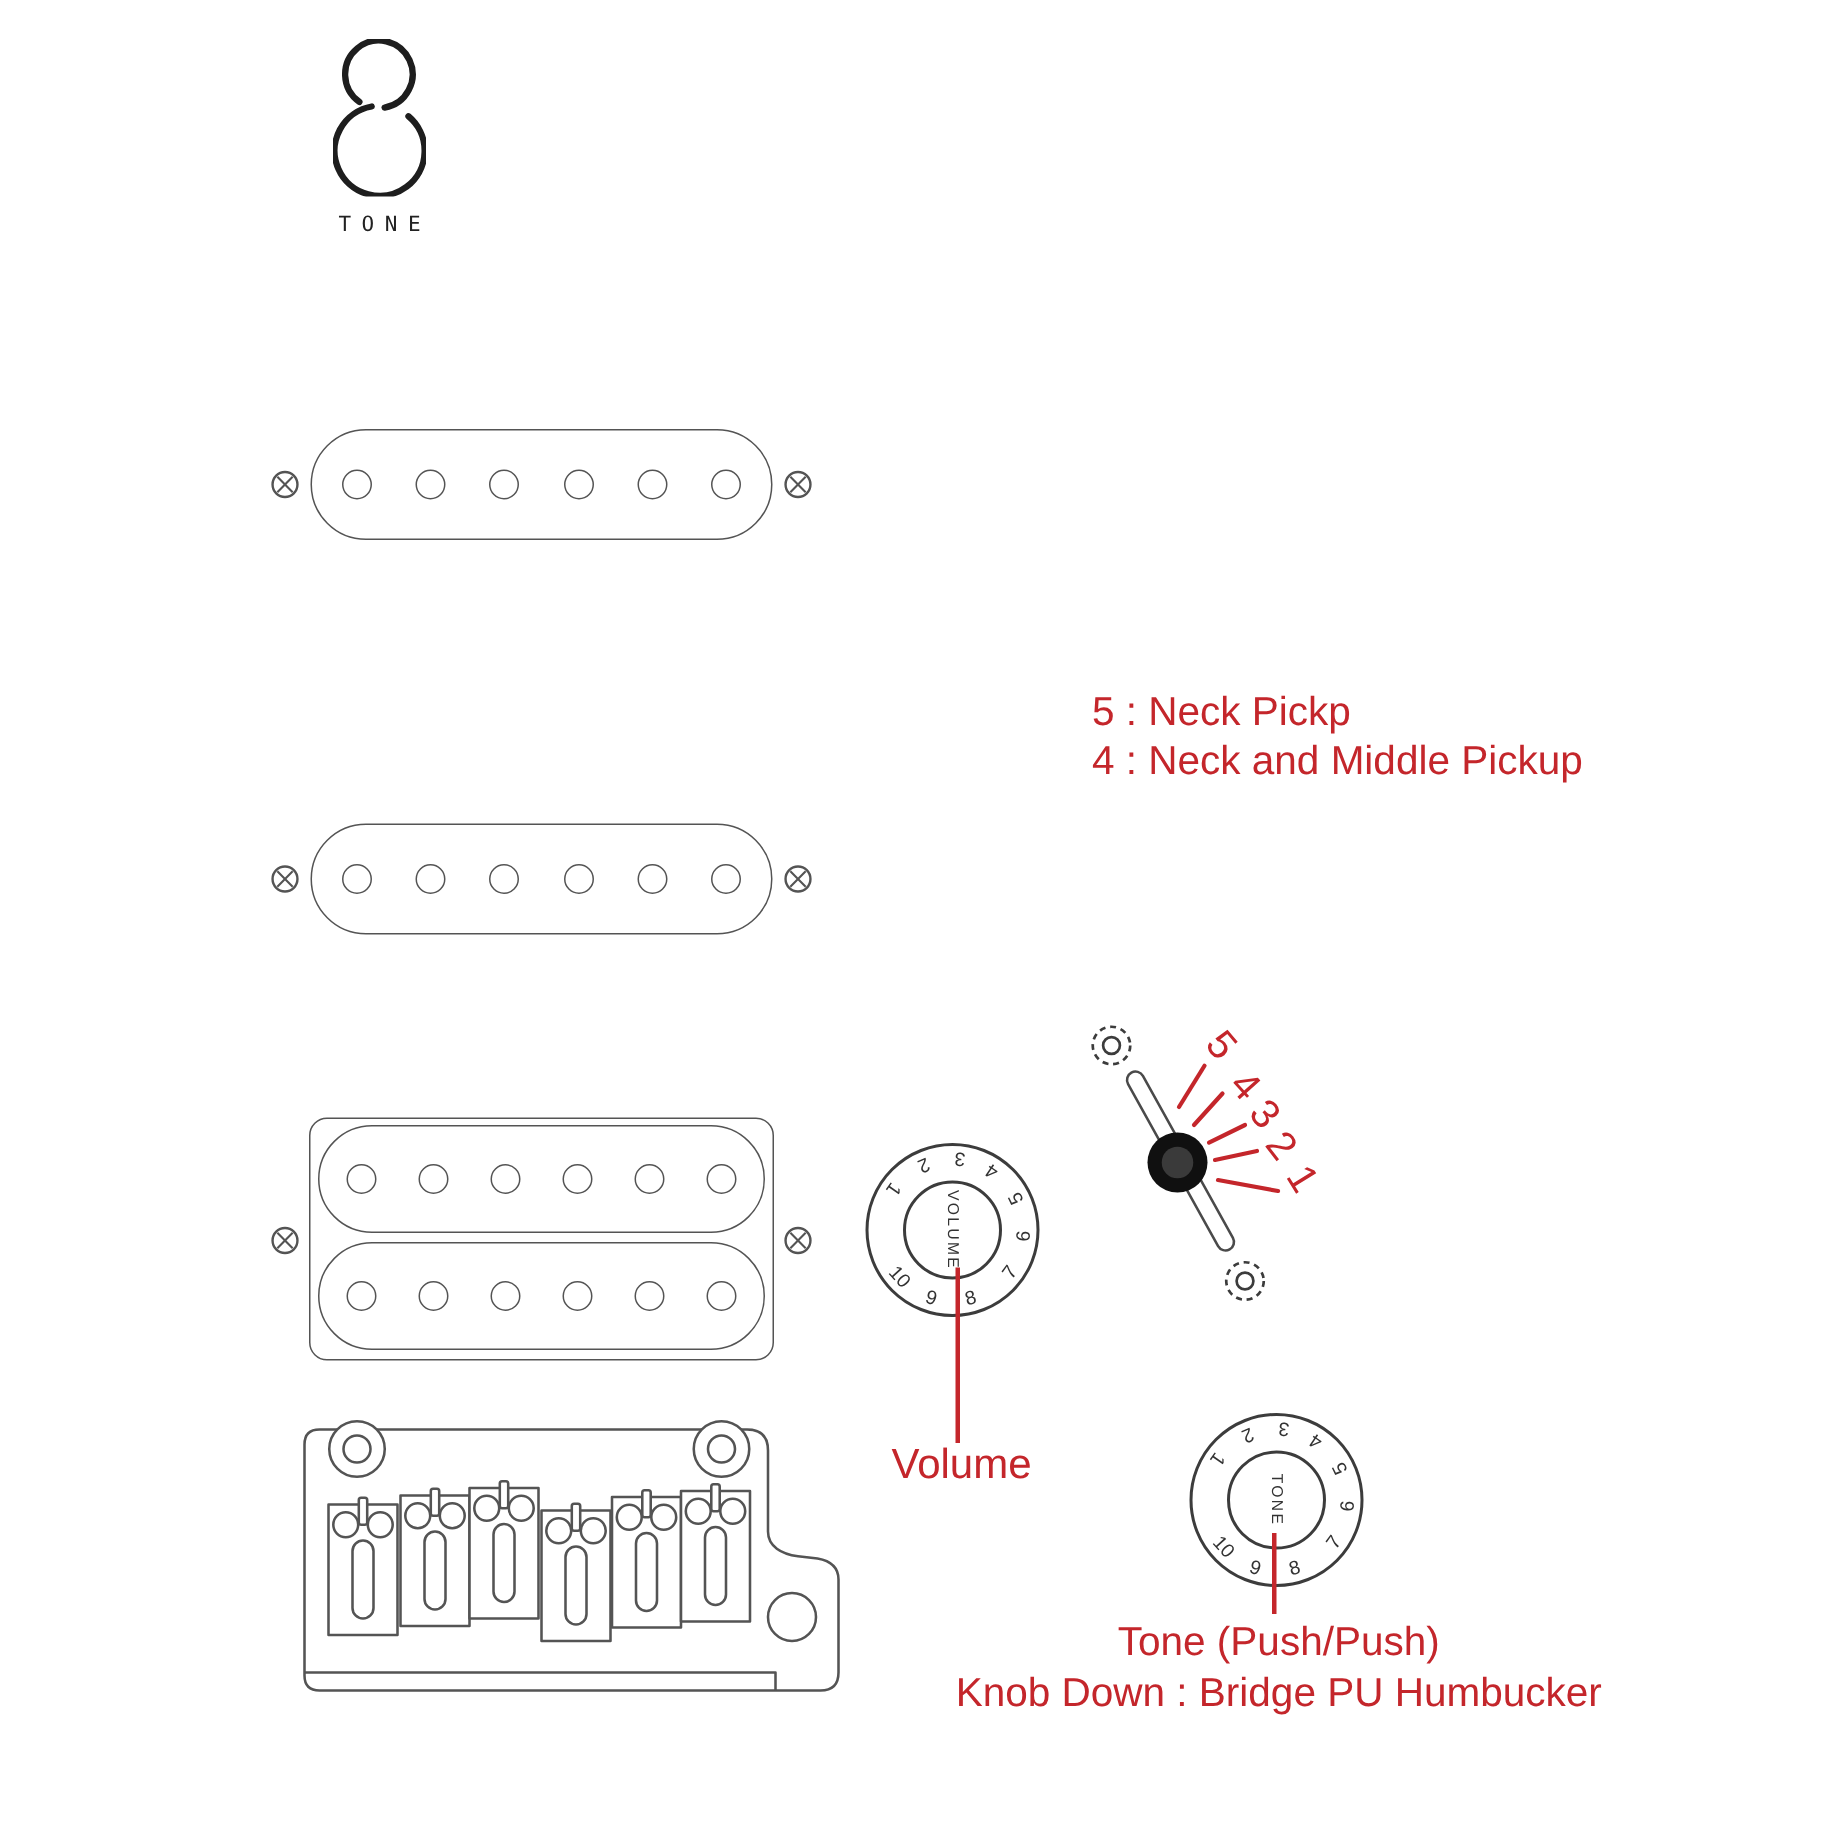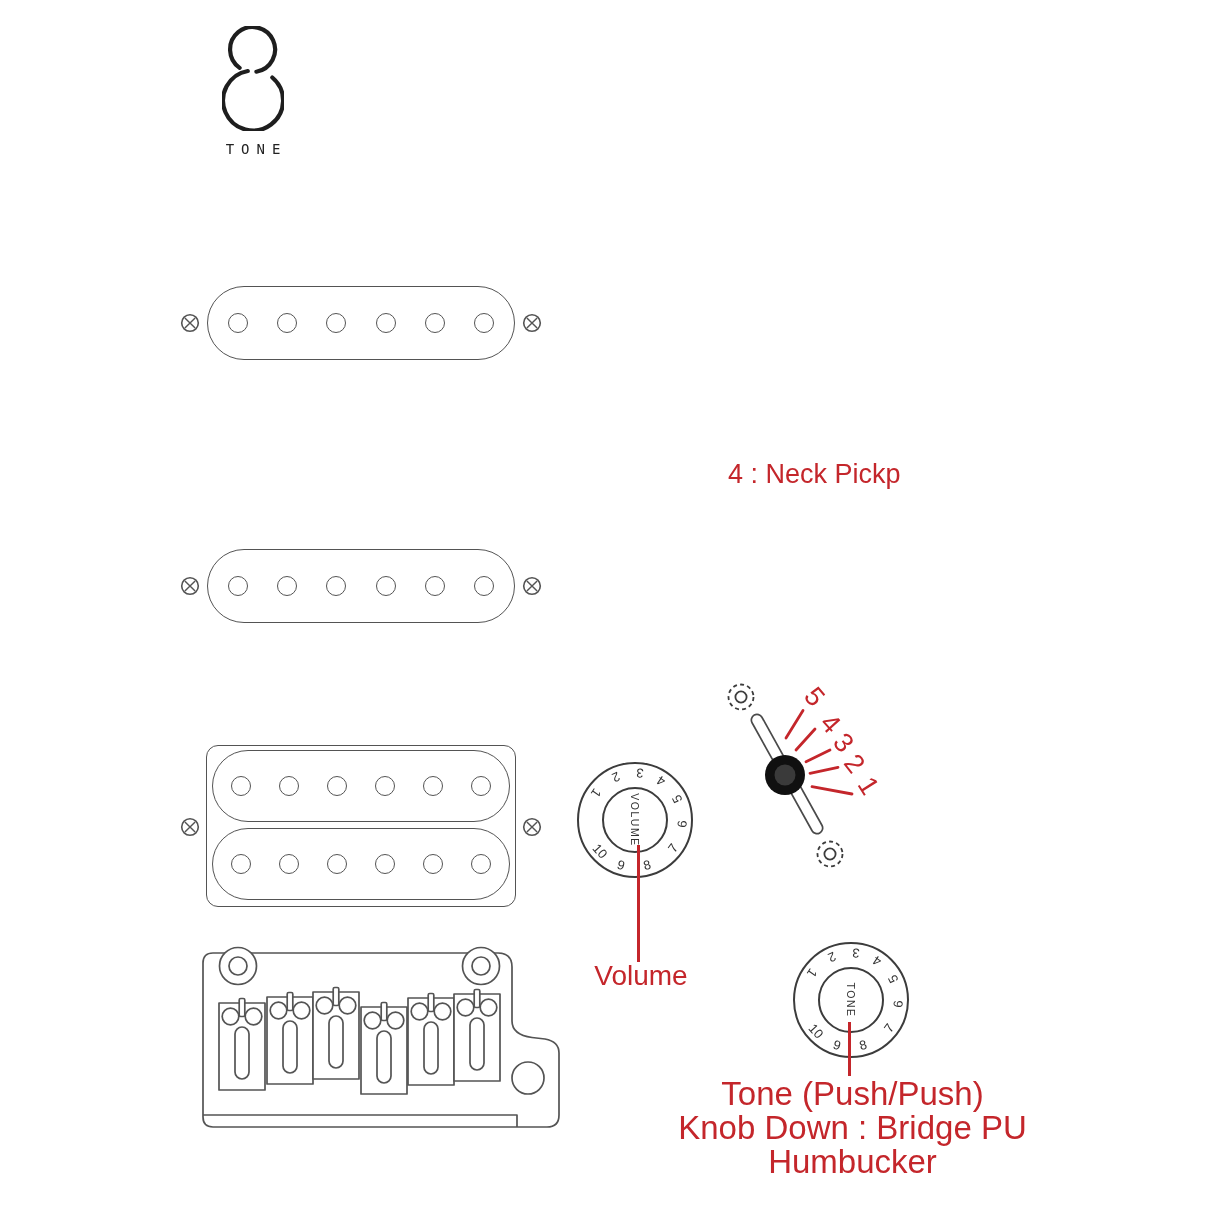--- a/index.html
+++ b/index.html
@@ -45,21 +45,21 @@
     font-size:10.5px;letter-spacing:1.5px;color:#333;white-space:nowrap;}
   .knob-num{position:absolute;font-size:13px;color:#333;white-space:nowrap;}
   
   .switch{position:absolute;left:700px;top:655px;width:235px;height:250px;}
   .switch svg{position:absolute;left:0;top:0;}
   .sw-num{position:absolute;color:var(--red);font-size:27px;}
   
   .vline{position:absolute;width:3px;background:var(--red);}
   .callout{position:absolute;color:var(--red);text-align:center;}
   .callout.volume{left:561px;top:960px;width:160px;font-size:28px;}
-  .callout.tone{left:600px;top:1077px;width:505px;font-size:33px;line-height:34px;}
+  .callout.tone{left:600px;top:1077px;width:505px;font-size:27px;line-height:34px;}
   .bridge{position:absolute;left:190px;top:935px;}
 </style>
 </head>
 <body>
 
 <div class="canvas">
 
   <div class="logo">
     <svg width="62" height="105" viewBox="0 0 62 105">
       <g fill="none" stroke="#1e1e1e" stroke-width="4.2" stroke-linecap="round">
@@ -258,21 +258,22 @@
     </svg>
     <div></div>
   <span class="sw-num" style="left: 114px; top: 42px; transform: translate(-50%, -50%) rotate(50deg);">5</span>
       <span class="sw-num" style="left: 130px; top: 69px; transform: translate(-50%, -50%) rotate(48deg);">4</span>
       <span class="sw-num" style="left: 143px; top: 88px; transform: translate(-50%, -50%) rotate(50deg);">3</span>
       <span class="sw-num" style="left: 154px; top: 109px; transform: translate(-50%, -50%) rotate(52deg);">2</span>
       <span class="sw-num" style="left: 168px; top: 131px; transform: translate(-50%, -50%) rotate(58deg);">1</span>
     </div>
 
   <div class="legend">
-    <div>4 : Neck Pickp</div>
+    <div>5 : Neck Pickp</div>
+    <div>4 : Neck and Middle Pickup</div>
   </div>
 
   <div class="knob" style="left:793px;top:942px;">
     <div class="knob-ring"></div>
     <div class="knob-inner">
       <span class="knob-label">TONE</span>
     </div>
     <div></div>
   <span class="knob-num" style="left: 19.4999px; top: 31.0419px; transform: translate(-50%, -50%) rotate(485deg);">1</span>
       <span class="knob-num" style="left: 38.8834px; top: 15.0634px; transform: translate(-50%, -50%) rotate(516deg);">2</span>

